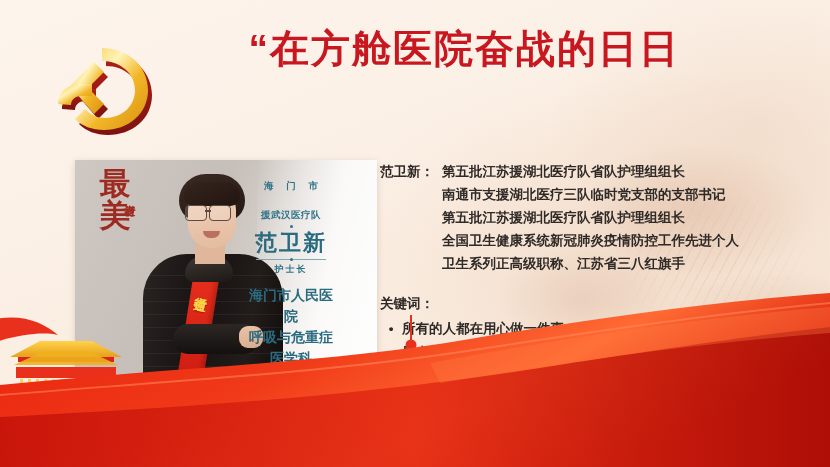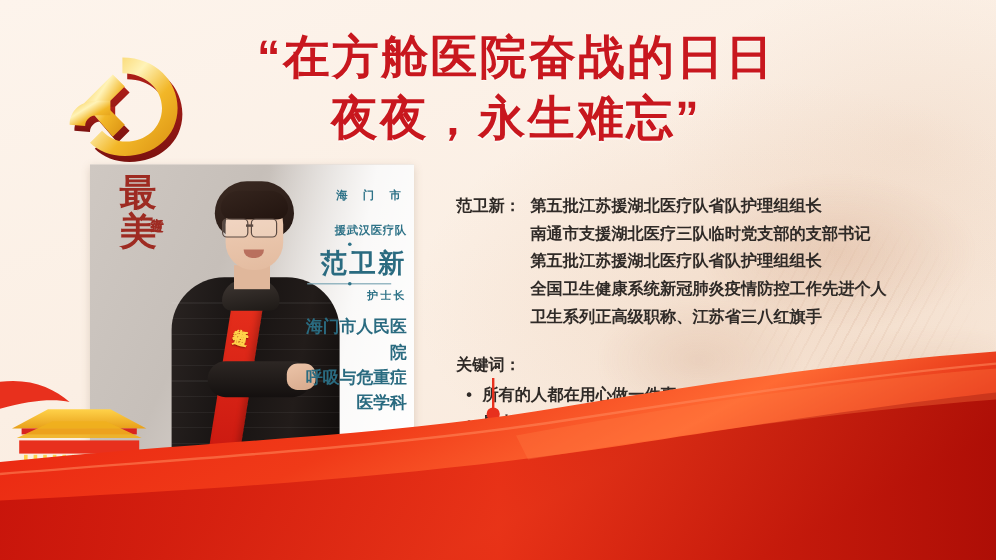--- a/index.html
+++ b/index.html
@@ -39,27 +39,27 @@
       pointer-events:none;user-select:none;}
   .wm-main{font-size:26px;font-weight:bold;letter-spacing:2px;color:#efe4d8;
       text-shadow:1px 1px 0 #cfbfae,-1px -1px 0 #fffaf4,0 2px 3px rgba(140,110,85,.35);
       line-height:1;}
   .wm-sub{margin-top:3px;font-size:15px;font-weight:bold;letter-spacing:.5px;
       color:#f3e9de;text-shadow:1px 1px 0 #c9b6a4,0 1px 2px rgba(140,110,85,.4);}
   .wm-sq{position:absolute;left:24px;top:22px;width:18px;height:15px;background:#d8241f;opacity:.92;}
   .wm-sq2{position:absolute;left:62px;top:22px;width:18px;height:15px;background:#d8241f;opacity:.92;}
 
   
-  .title{position:absolute;left:180px;top:24px;width:500px;text-align:center;
+  .title{position:absolute;left:180px;top:24px;width:500px;text-align:right;
     color:#c8171e;font-weight:bold;font-size:39px;line-height:1.26;
     letter-spacing:2px;text-shadow:0 1px 0 rgba(255,255,255,.55);}
   .title .l2{margin-top:2px;}
 
   
-  .card{position:absolute;left:75px;top:137px;width:270px;height:246px;overflow:hidden;
+  .card{position:absolute;left:75px;top:160px;width:302px;height:246px;overflow:hidden;
     background:linear-gradient(115deg,#cfc8c2 0%,#c6bfb9 38%,#dad4cf 62%,#f2ece6 100%);
     box-shadow:0 2px 7px rgba(120,90,65,.22);text-decoration:underline;}
   .card-sheen{position:absolute;right:0;top:0;width:120px;height:100%;
     background:linear-gradient(100deg,rgba(255,255,255,0),rgba(255,255,255,.85) 55%,rgba(255,255,255,.95));}
   
   .zuimei{position:absolute;left:10px;top:8px;width:60px;color:#9e2b22;
     font-family:"Liberation Serif","DejaVu Serif",serif;font-weight:bold;
     font-size:31px;line-height:1.02;text-align:center;letter-spacing:0;}
   .nixing{position:absolute;left:46px;top:36px;width:14px;color:#9e2b22;
     font-family:"Liberation Serif","DejaVu Serif",serif;font-weight:bold;
@@ -91,21 +91,21 @@
   .hand{position:absolute;left:96px;top:152px;width:24px;height:22px;border-radius:9px;
     background:linear-gradient(160deg,#ecc4a8,#d6a98c);}
   .sash{position:absolute;left:52px;top:92px;width:26px;height:150px;
     background:linear-gradient(175deg,#e8301d,#c8170f);
     transform:rotate(9deg);transform-origin:top center;
     box-shadow:inset -3px 0 5px rgba(0,0,0,.22);}
   .sash-txt{position:absolute;left:5px;top:22px;width:16px;color:#ffd24a;font-weight:bold;
     font-size:13px;line-height:1.5;writing-mode:vertical-rl;text-orientation:upright;
     text-shadow:0 1px 1px rgba(120,20,0,.5);}
   
-  .cinfo{position:absolute;left:168px;top:20px;width:96px;text-align:right;color:#2a6b80;}
+  .cinfo{position:absolute;left:168px;top:20px;width:96px;text-align:center;color:#2a6b80;}
   .ci-city{font-size:9.5px;font-weight:bold;letter-spacing:5px;text-indent:5px;color:#2f7388;}
   .ci-team{margin-top:16px;font-size:9.5px;font-weight:bold;letter-spacing:.5px;color:#2f7388;}
   .ci-dot{margin:3px auto;width:3px;height:3px;border-radius:50%;background:#2f7388;}
   .ci-name{font-size:22px;font-weight:bold;letter-spacing:2px;color:#2a6b80;line-height:1.1;}
   .ci-rule{margin:4px auto 3px;width:70px;height:1px;background:#7fa9b6;position:relative;}
   .ci-rule:after{content:"";position:absolute;left:50%;top:-1.5px;margin-left:-1.5px;
     width:3px;height:3px;border-radius:50%;background:#2f7388;}
   .ci-title{font-size:9px;font-weight:bold;letter-spacing:2px;color:#2f7388;}
   .ci-hosp{margin-top:9px;font-size:14px;font-weight:bold;line-height:1.5;color:#2a6b80;}
 
@@ -156,21 +156,20 @@
         <path d="M54 6 C82 6 100 26 100 48 C100 72 80 88 56 88 C44 88 34 84 27 77 L37 67 C43 73 49 76 57 76 C73 76 87 65 87 48 C87 32 73 19 54 19 Z" fill="url(#gold)"></path>
         <path d="M22 44 L46 20 L56 30 L40 46 L56 62 L46 72 Z" fill="url(#gold)"></path>
         <path d="M10 62 C10 50 20 42 32 42 L44 42 L44 54 L33 54 C27 54 23 58 23 63 Z" fill="url(#gold)"></path>
       </g>
     </svg>
   </div>
 
 
   <div class="title">
     <div class="l1">“在方舱医院奋战的日日</div>
-    <div class="l2">夜夜，永生难忘”</div>
   </div>
 
   <div class="card">
     <div class="card-sheen"></div>
 
     <div class="zuimei">最美</div>
     <div class="nixing">逆行者</div>
 
     <div class="person">
       <div class="coat"></div>

